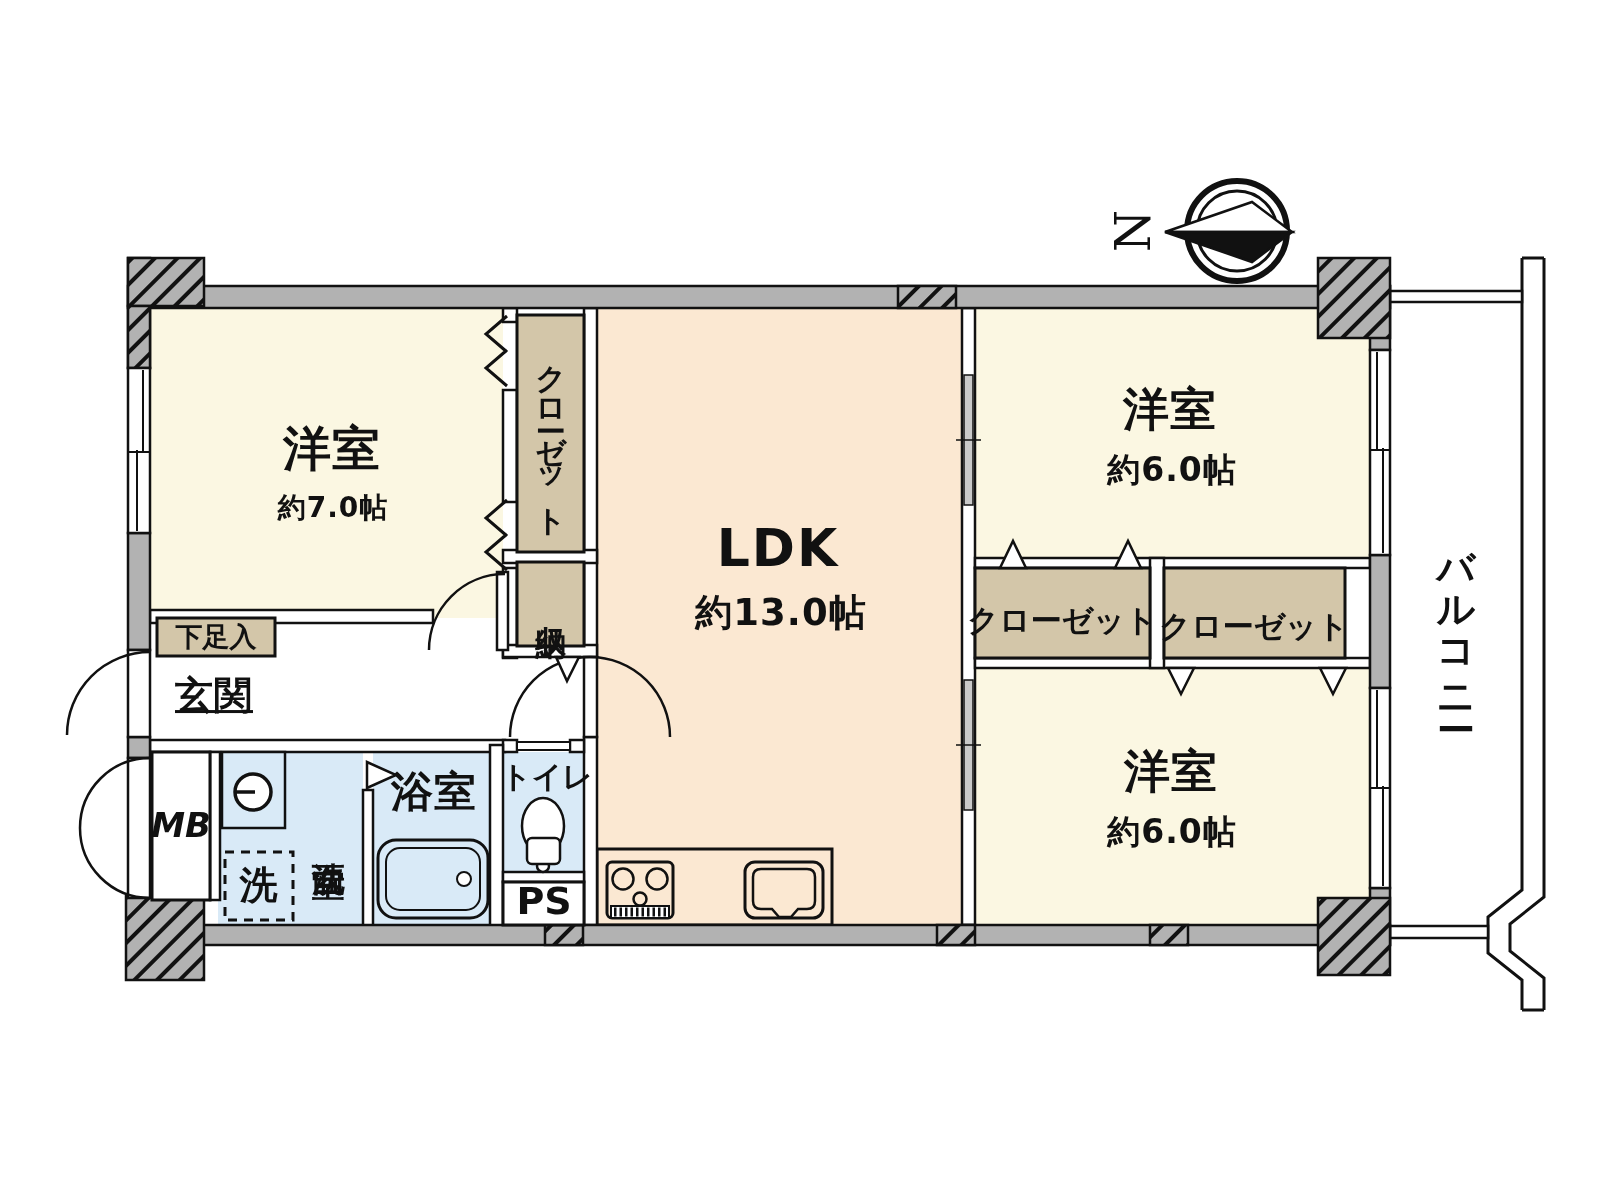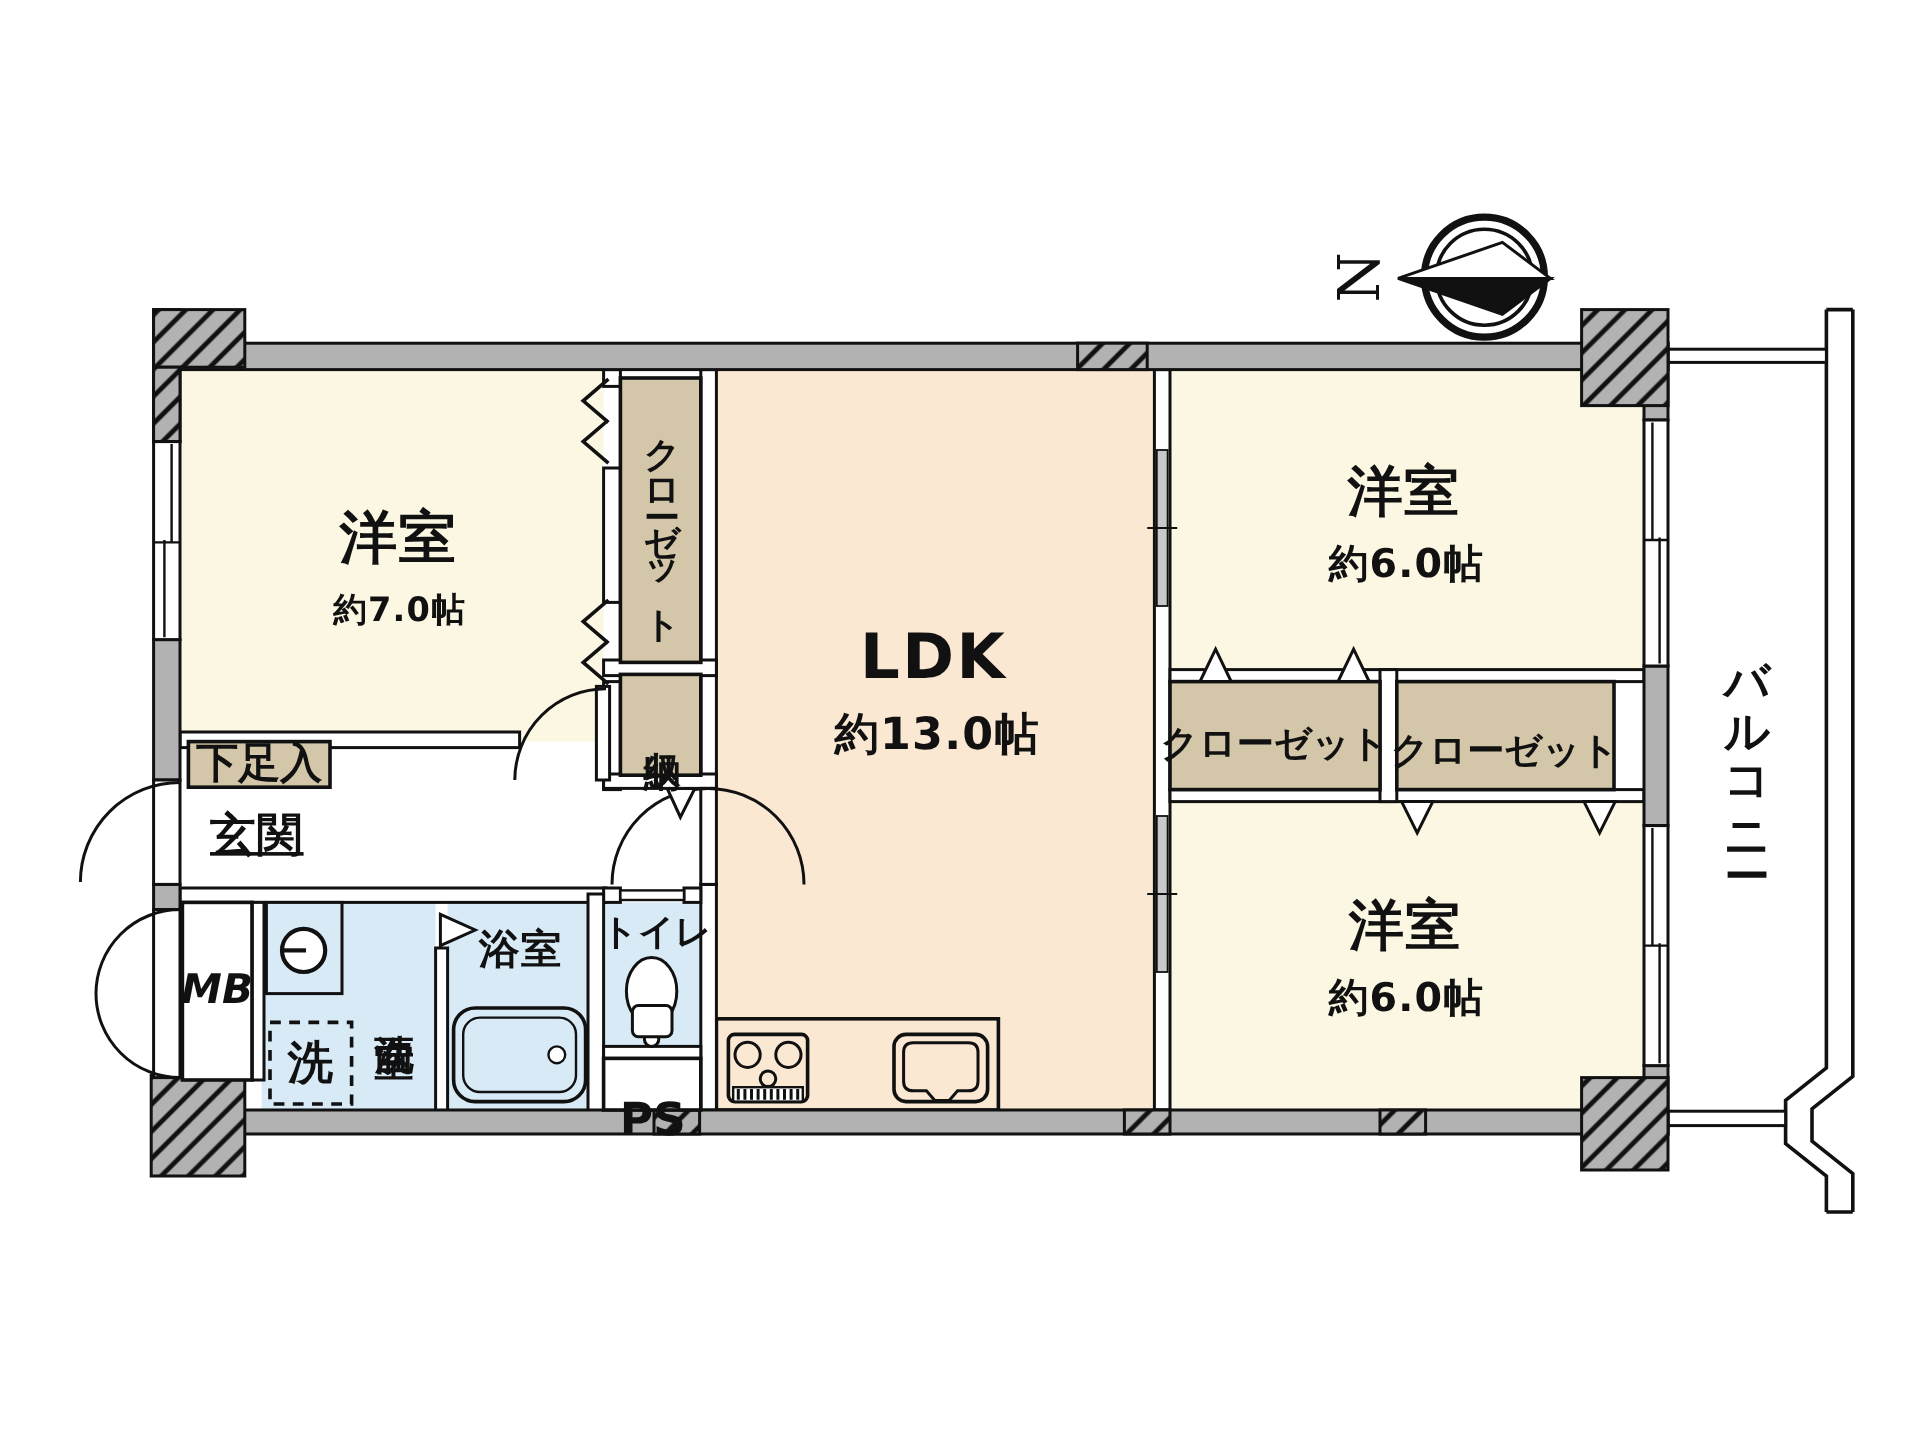--- a/index.html
+++ b/index.html
@@ -223,22 +223,22 @@
 <div class="lbl" style="left:1172px;top:832px;font-size:33px;">約6.0帖</div>
 
 <div class="lbl v" style="left:551px;top:433px;font-size:30px;letter-spacing:1px;">クローゼット</div>
 <div class="lbl v" style="left:551px;top:604px;font-size:31px;">収納</div>
 
 <div class="lbl" style="left:1062px;top:620px;font-size:31px;letter-spacing:0;">クローゼット</div>
 <div class="lbl" style="left:1254px;top:626px;font-size:31px;letter-spacing:0;">クローゼット</div>
 
 <div class="lbl v" style="left:1455px;top:618px;font-size:38px;">バルコニー</div>
 
-<div class="lbl" style="left:216px;top:637px;font-size:35px;letter-spacing:0;">下足入</div>
+<div class="lbl" style="left:216px;top:637px;font-size:27px;letter-spacing:0;">下足入</div>
 <div class="lbl" style="left:214px;top:696px;font-size:38px;text-decoration:underline;">玄関</div>
 <div class="lbl" style="left:181px;top:826px;font-size:34px;letter-spacing:0;font-style:italic;">MB</div>
 <div class="lbl v" style="left:328px;top:839px;font-size:33px;letter-spacing:2px;">洗面室</div>
 <div class="lbl" style="left:259px;top:886px;font-size:38px;">洗</div>
-<div class="lbl" style="left:434px;top:792px;font-size:34px;">浴室</div>
+<div class="lbl" style="left:434px;top:792px;font-size:42px;">浴室</div>
 <div class="lbl" style="left:547px;top:777px;font-size:30px;letter-spacing:0;">トイレ</div>
-<div class="lbl" style="left:544px;top:902px;font-size:38px;letter-spacing:0;margin-top:32px;">PS</div>
+<div class="lbl" style="left:544px;top:902px;font-size:38px;letter-spacing:0;">PS</div>
 
 </div>
 
 </body></html>

